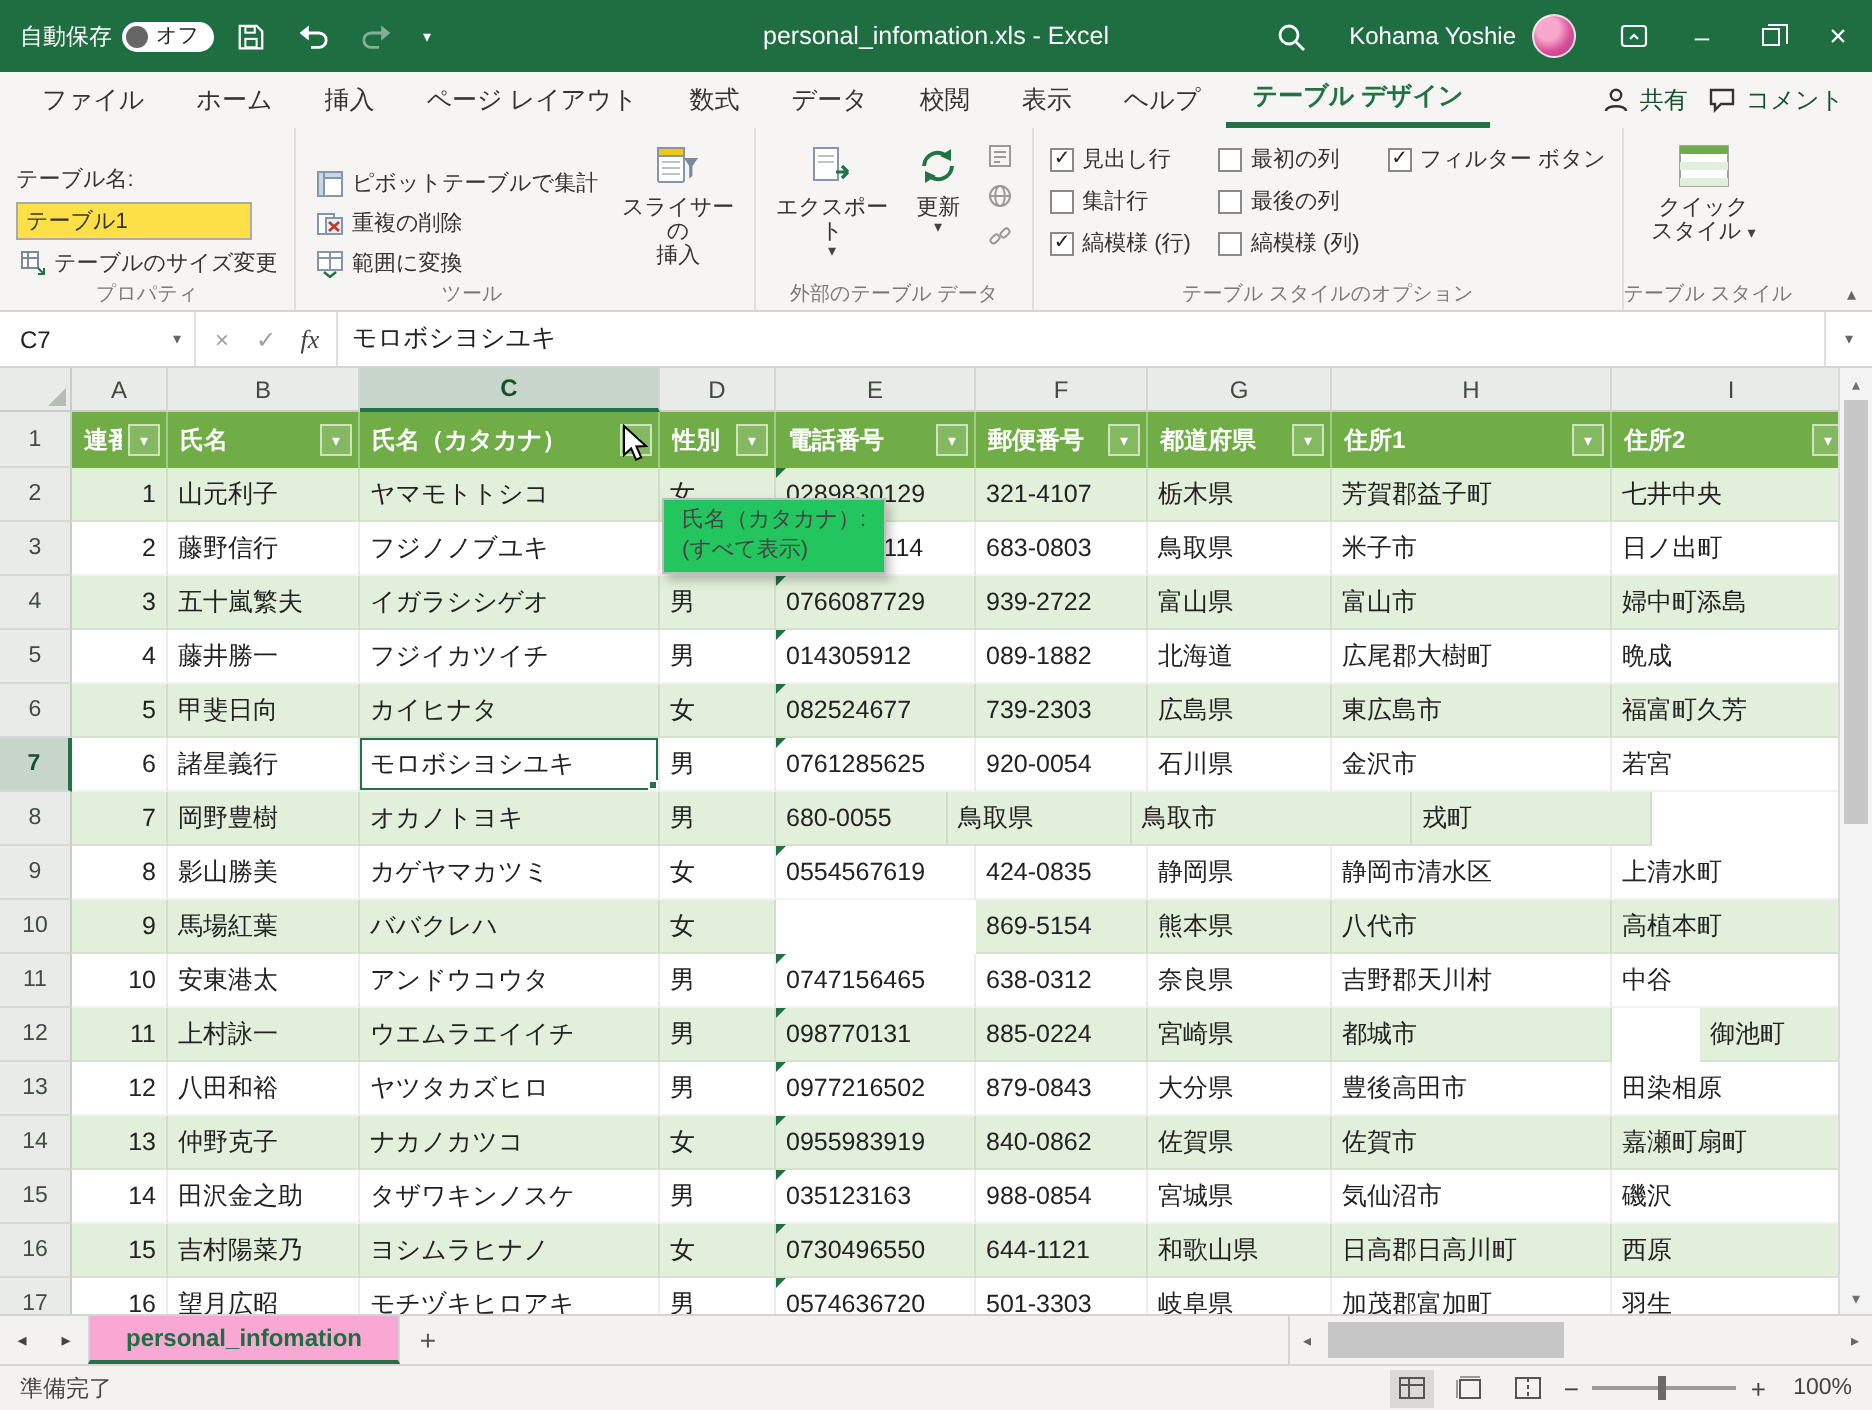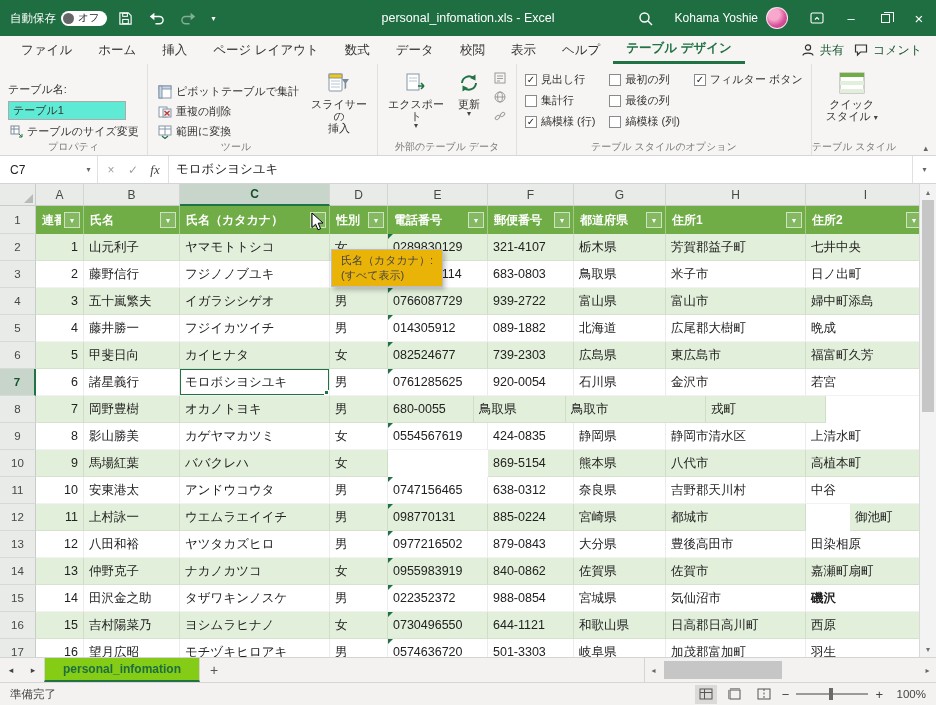--- a/index.html
+++ b/index.html
@@ -32,21 +32,21 @@
   .tabs-right { margin-left:auto; display:flex; align-items:center; gap:10px; padding-right:14px; }
   .pillbtn { display:flex; align-items:center; gap:5px; color:#14532d; font-size:12px; }
 
   
   .ribbon { flex:0 0 92px; background:#F6F5F3; border-bottom:1px solid #D8D6D4; display:flex; position:relative; font-size:11px; color:#333; }
   .rgroup { position:relative; display:flex; padding:4px 8px 15px; border-right:1px solid #E2E0DE; }
   .rgroup-label { position:absolute; left:0; right:0; bottom:1px; text-align:center; font-size:10px; color:#7A7A7A; white-space:nowrap; }
   .rgroup.tools .rgroup-label { right:auto; left:4px; width:168px; }
   .vcol { display:flex; flex-direction:column; gap:3px;justify-content:flex-end; }
   .tname-label { margin:1px 0 1px; }
-  .tname-input { width:118px; height:19px; background:#5eead4; border:1px solid #ABABAB; padding:0 4px; display:flex; align-items:center; font-size:11px; }
+  .tname-input { width:118px; height:19px; background:#fde047; border:1px solid #ABABAB; padding:0 4px; display:flex; align-items:center; font-size:11px; }
   .small-btn { display:flex; align-items:center; gap:4px; white-space:nowrap; padding:1px 2px; }
   .bigbtn { display:flex; flex-direction:column; align-items:center; width:60px; padding:2px 1px; text-align:center; line-height:12px; }
   .bigbtn .bicon { height:26px; display:flex; align-items:center; justify-content:center; margin-bottom:2px; }
   .caret { font-size:8px; color:#444; line-height:8px; }
   .chkcols { display:flex; gap:14px; padding-top:4px; }
   .chkcol { display:flex; flex-direction:column; gap:6px; }
   .chk { display:flex; align-items:center; gap:4px; white-space:nowrap; }
   .box { width:12px; height:12px; background:#fff; border:1px solid #8A8A8A; font-size:10px; line-height:10px; text-align:center; color:#222; flex:0 0 12px; }
   .iconcol { display:flex; flex-direction:column; gap:5px; padding:4px 2px; }
   .collapse { position:absolute; right:8px; bottom:2px; color:#666; font-size:9px; }
@@ -90,40 +90,40 @@
   .handle { position:absolute; right:0; bottom:0; width:5px; height:5px; background:#217346; border:1px solid #fff; z-index:3; }
 
   .vscroll { flex:0 0 17px; background:#F3F3F3; border-left:1px solid #DADADA; display:flex; flex-direction:column; }
   .varrow { height:16px; display:flex; align-items:center; justify-content:center; color:#707070; font-size:8px; }
   .vthumb { margin:0 2px; height:212px; background:#C6C6C6; }
   .vfill { flex:1; }
 
   
   .sheettabs { flex:0 0 25px; background:#F3F2F1; border-top:1px solid #D4D4D4; display:flex; align-items:stretch; font-size:12px; }
   .snav { width:22px; display:flex; align-items:center; justify-content:center; color:#444; font-size:9px; }
-  .stab { display:flex; align-items:center; padding:0 18px; background:#84cc16; color:#1E6E42; font-weight:700;
+  .stab { display:flex; align-items:center; padding:0 18px; background:#f9a8d4; color:#1E6E42; font-weight:700;
           border-left:1px solid #D4D4D4; border-right:1px solid #D4D4D4; border-bottom:2px solid #217346; }
   .addsheet { width:28px; display:flex; align-items:center; justify-content:center; color:#555; font-size:14px; }
   .hscroll { margin-left:auto; display:flex; align-items:center; width:292px; border-left:1px solid #D4D4D4; }
   .harrow { width:17px; text-align:center; color:#666; font-size:8px; }
   .htrack { flex:1; height:100%; position:relative; }
   .hthumb { position:absolute; left:2px; top:3px; bottom:3px; width:118px; background:#C6C6C6; }
 
   
   .statusbar { flex:0 0 23px; background:#F3F2F1; border-top:1px solid #D8D6D4; display:flex; align-items:center; font-size:11.5px; color:#444; }
   .sb-left { padding-left:10px; }
   .sb-right { margin-left:auto; display:flex; align-items:center; gap:7px; padding-right:10px; }
   .viewbtn { width:22px; height:19px; display:flex; align-items:center; justify-content:center; }
   .viewbtn.active { background:#DCDAD8; }
   .zoomtrack { width:72px; height:2px; background:#9A9A9A; position:relative; }
   .zoomthumb { position:absolute; left:33px; top:-5px; width:4px; height:12px; background:#6A6A6A; }
   .zoomlabel { width:36px; text-align:right; }
 
   
-  .tooltip { position:absolute; left:331px; top:249px; z-index:55; background:#eab308; border:1px solid #BDBDBD;
+  .tooltip { position:absolute; left:331px; top:249px; z-index:55; background:#22c55e; border:1px solid #BDBDBD;
              box-shadow:2px 3px 5px rgba(0,0,0,.25); padding:3px 9px; font-size:11px; color:#444; line-height:15px; white-space:nowrap; }
   .cursor { position:absolute; left:311px; top:212px; z-index:60; }
 </style>
 </head>
 <body>
 
 <div class="titlebar" style="background: rgb(30, 110, 66);">
   <div class="tb-left">
     <div class="autosave">
       <span>自動保存</span>
@@ -607,25 +607,25 @@
         <div class="cell band" style="width: 92px;">佐賀県</div>
         <div class="cell band" style="width: 140px;">佐賀市</div>
         <div class="cell band" style="width: 120px;">嘉瀬町扇町</div>
       </div>
       <div class="grow drow">
         <div class="gut">15</div>
         <div class="cell num" style="width: 48px;">14</div>
         <div class="cell" style="width: 96px;">田沢金之助</div>
         <div class="cell" style="width: 150px;">タザワキンノスケ</div>
         <div class="cell" style="width: 58px;">男</div>
-        <div class="cell err" style="width: 100px;">022352372</div>
+        <div class="cell err" style="width: 100px;">035123163</div>
         <div class="cell" style="width: 86px;">988-0854</div>
         <div class="cell" style="width: 92px;">宮城県</div>
         <div class="cell" style="width: 140px;">気仙沼市</div>
-        <div class="cell" style="width: 120px; font-weight: bold;">磯沢</div>
+        <div class="cell" style="width: 120px;">磯沢</div>
       </div>
       <div class="grow drow">
         <div class="gut">16</div>
         <div class="cell band num" style="width: 48px;">15</div>
         <div class="cell band" style="width: 96px;">吉村陽菜乃</div>
         <div class="cell band" style="width: 150px;">ヨシムラヒナノ</div>
         <div class="cell band" style="width: 58px;">女</div>
         <div class="cell band err" style="width: 100px;">0730496550</div>
         <div class="cell band" style="width: 86px;">644-1121</div>
         <div class="cell band" style="width: 92px;">和歌山県</div>

